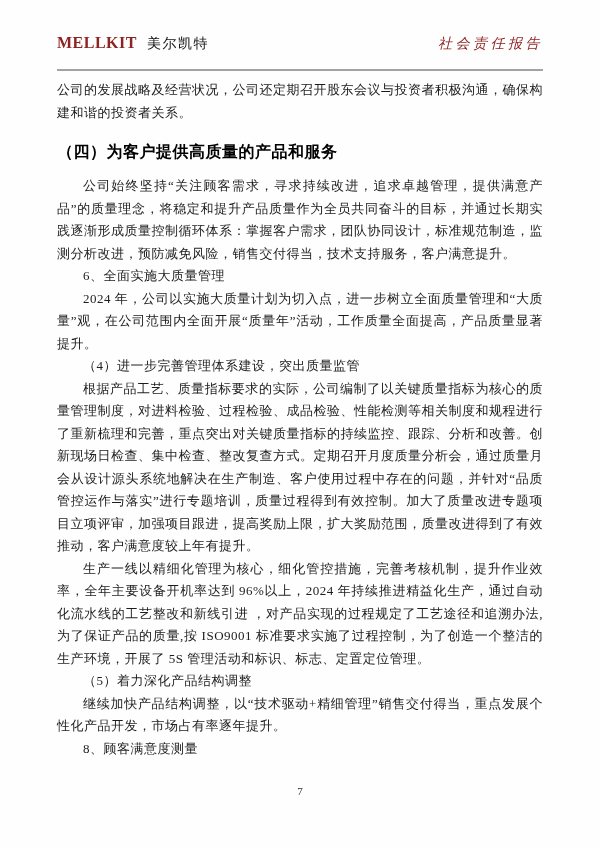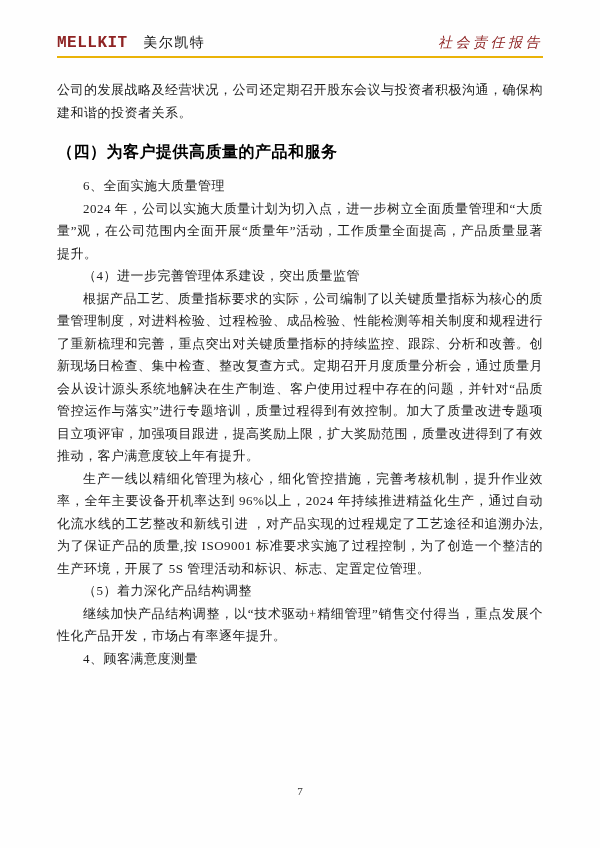--- a/index.html
+++ b/index.html
@@ -19,23 +19,22 @@
   }
   
   .header {
     position: absolute;
     left: 57px;
     right: 57px;
     top: 34px;
     display: flex;
     justify-content: space-between;
     align-items: baseline;
-    border-bottom: 2px solid #eab308;
-    padding-bottom: 4px;
-    font-family: Liberation Mono, monospace;
+    border-bottom: 2px solid #a3a3a3;
+    padding-bottom: 16px;
   }
   .brand { white-space: nowrap; }
   .brand-latin {
     font-size: 16px;
     font-weight: 700;
     letter-spacing: 0.5px;
     color: #8e2323;
   }
   .brand-cn {
     font-size: 14px;
@@ -93,27 +92,28 @@
     <div class="brand">
       <span class="brand-latin">MELLKIT</span>
       <span class="brand-cn">美尔凯特</span>
     </div>
     <div class="report-title">社会责任报告</div>
   </div>
 
   <div class="content">
     <p class="no-indent">公司的发展战略及经营状况，公司还定期召开股东会议与投资者积极沟通，确保构建和谐的投资者关系。</p>
     <h2 class="section-heading">（四）为客户提供高质量的产品和服务</h2>
+    <p class="indent">公司始终坚持“关注顾客需求，寻求持续改进，追求卓越管理，提供满意产品”的质量理念，将稳定和提升产品质量作为全员共同奋斗的目标，并通过长期实践逐渐形成质量控制循环体系：掌握客户需求，团队协同设计，标准规范制造，监测分析改进，预防减免风险，销售交付得当，技术支持服务，客户满意提升。</p>
     <p class="indent">6、全面实施大质量管理</p>
     <p class="indent">2024 年，公司以实施大质量计划为切入点，进一步树立全面质量管理和“大质量”观，在公司范围内全面开展“质量年”活动，工作质量全面提高，产品质量显著提升。</p>
     <p class="indent">（4）进一步完善管理体系建设，突出质量监管</p>
     <p class="indent">根据产品工艺、质量指标要求的实际，公司编制了以关键质量指标为核心的质量管理制度，对进料检验、过程检验、成品检验、性能检测等相关制度和规程进行了重新梳理和完善，重点突出对关键质量指标的持续监控、跟踪、分析和改善。创新现场日检查、集中检查、整改复查方式。定期召开月度质量分析会，通过质量月会从设计源头系统地解决在生产制造、客户使用过程中存在的问题，并针对“品质管控运作与落实”进行专题培训，质量过程得到有效控制。加大了质量改进专题项目立项评审，加强项目跟进，提高奖励上限，扩大奖励范围，质量改进得到了有效推动，客户满意度较上年有提升。</p>
     <p class="indent">生产一线以精细化管理为核心，细化管控措施，完善考核机制，提升作业效率，全年主要设备开机率达到 96%以上，2024 年持续推进精益化生产，通过自动化流水线的工艺整改和新线引进 ，对产品实现的过程规定了工艺途径和追溯办法,为了保证产品的质量,按 ISO9001 标准要求实施了过程控制，为了创造一个整洁的生产环境，开展了 5S 管理活动和标识、标志、定置定位管理。</p>
     <p class="indent">（5）着力深化产品结构调整</p>
     <p class="indent">继续加快产品结构调整，以“技术驱动+精细管理”销售交付得当，重点发展个性化产品开发，市场占有率逐年提升。</p>
-    <p class="indent">4、顾客满意度测量</p>
+    <p class="indent">8、顾客满意度测量</p>
   </div>
 
   <div class="footer">
     <span>7</span>
   </div>
 
 </div>
 
 </body></html>

